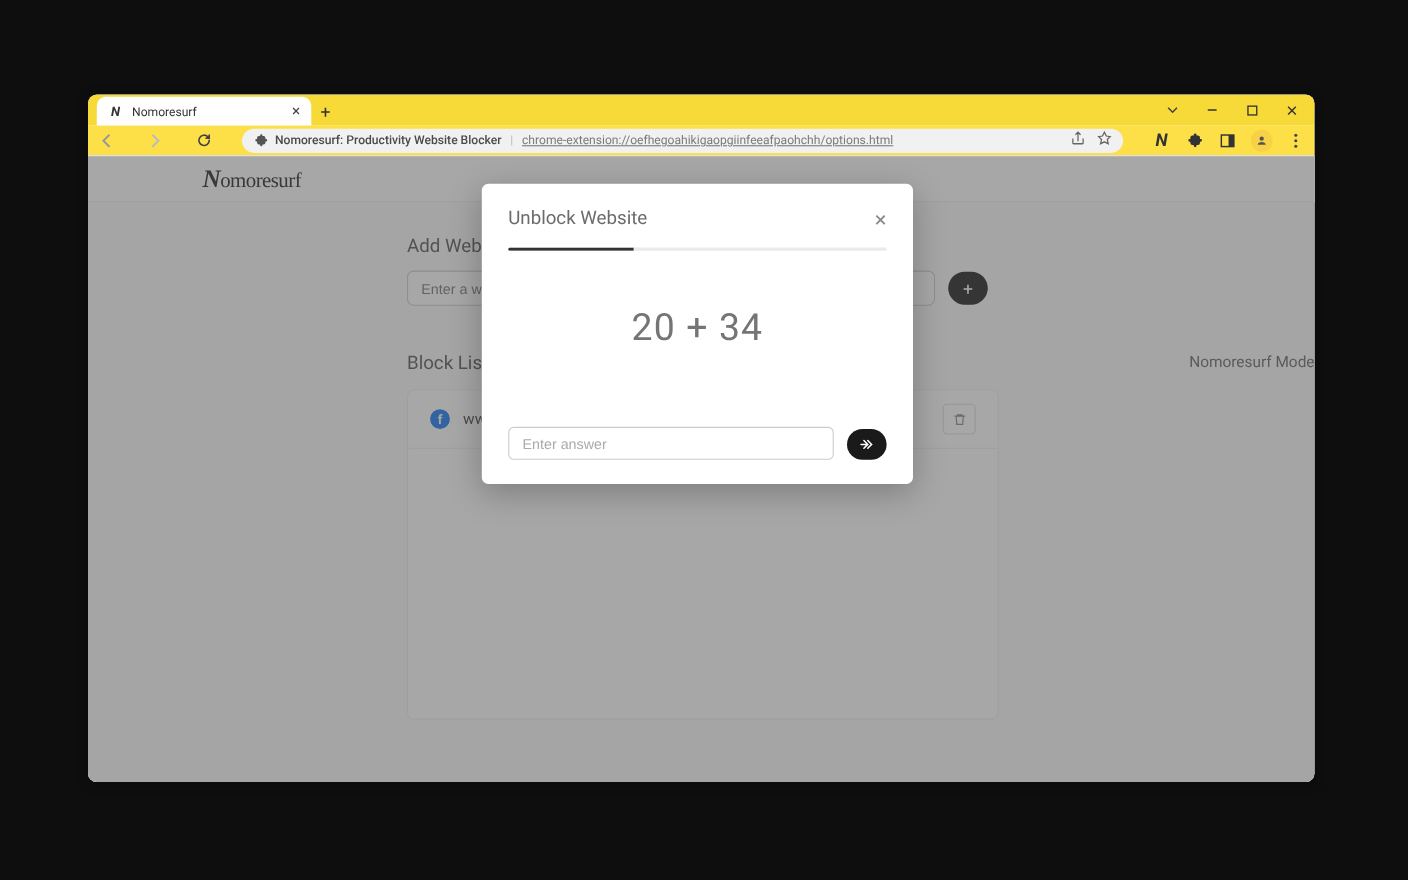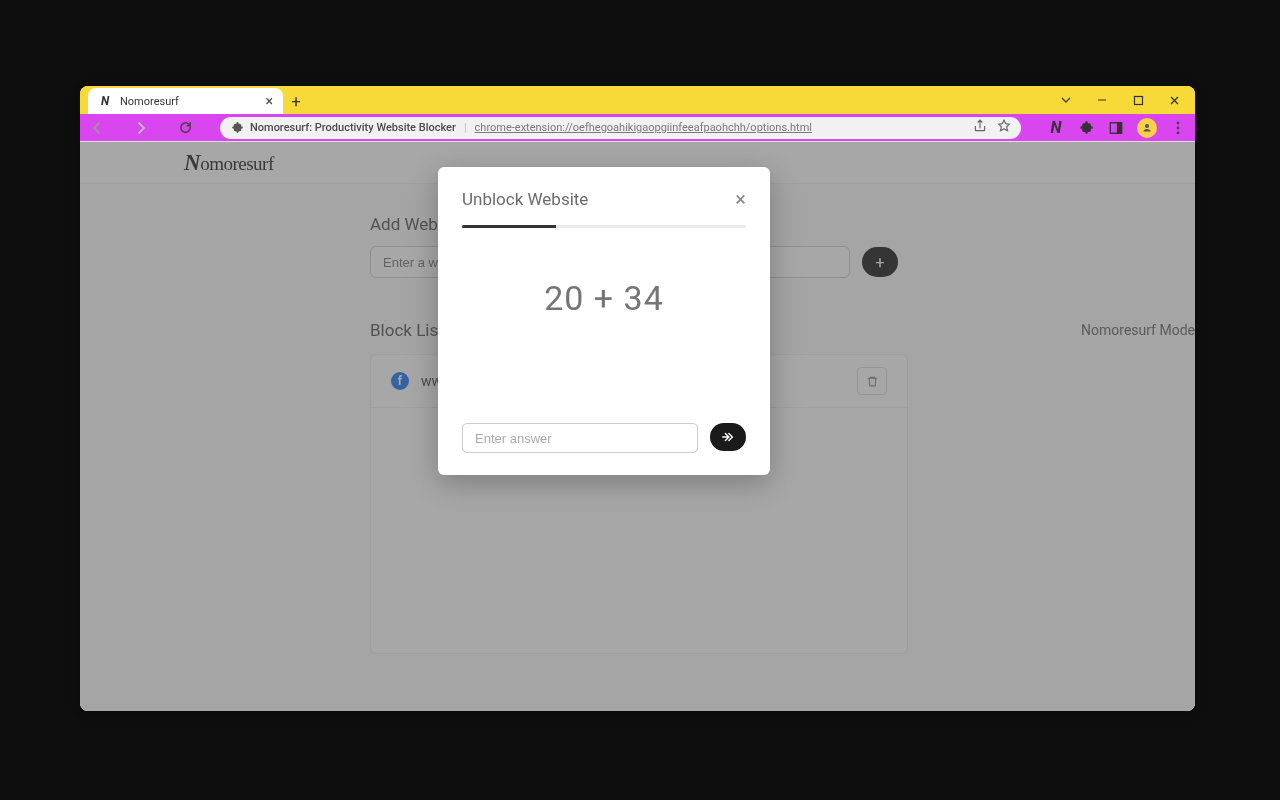--- a/index.html
+++ b/index.html
@@ -86,21 +86,21 @@
     height: 18px;
     display: flex;
     align-items: center;
     justify-content: center;
     color: #333;
     cursor: pointer;
   }
   
   .toolbar {
     height: 28px;
-    background: #d946ef;
+    background: #fde047;
     display: flex;
     align-items: center;
     padding: 0 8px;
     gap: 26px;
     border-bottom: 1px solid #e0e0e0;
   }
   .nav-btn {
     width: 18px;
     height: 18px;
     display: flex;
@@ -262,21 +262,21 @@
   .overlay {
     position: absolute;
     inset: 0;
     background: rgba(80,80,80,0.5);
   }
   
   .modal {
     position: absolute;
     left: 358px;
     top: 25px;
-    width: 332px;
+    width: 392px;
     background: #fff;
     border-radius: 6px;
     box-shadow: 0 8px 30px rgba(0,0,0,0.25);
     padding: 22px 24px;
   }
   .modal-head {
     display: flex;
     align-items: center;
     margin-bottom: 16px;
   }
@@ -301,27 +301,27 @@
   .progress-fill {
     height: 100%;
     width: 33%;
     background: #333;
   }
   .equation {
     text-align: center;
     font-size: 34px;
     color: #757575;
     font-weight: 400;
-    margin-bottom: 105px;
+    margin-bottom: 70px;
     letter-spacing: 1px;
   }
   .answer-row {
     display: flex;
     gap: 12px;
-    align-items: flex-start;
+    align-items: flex-end;
   }
   .answer-input {
     flex: 1;
     height: 30px;
     border: 1px solid #ccc;
     border-radius: 5px;
     padding: 0 12px;
     font-size: 13px;
   }
   .answer-input::placeholder { color: #aaa; }

